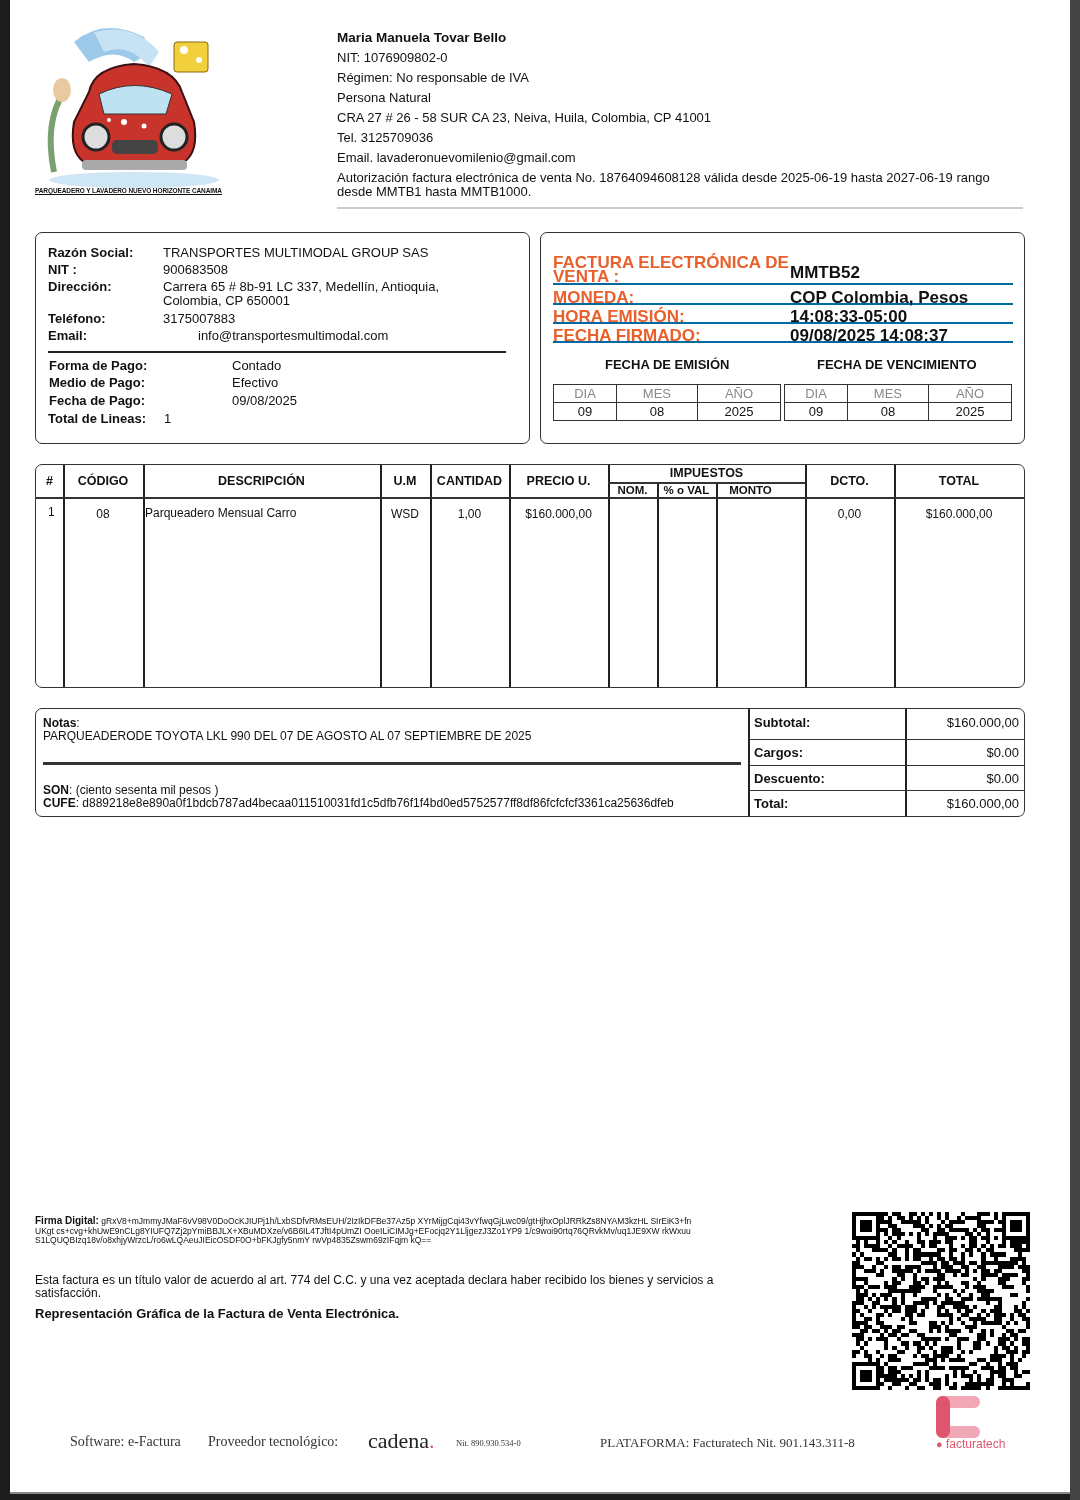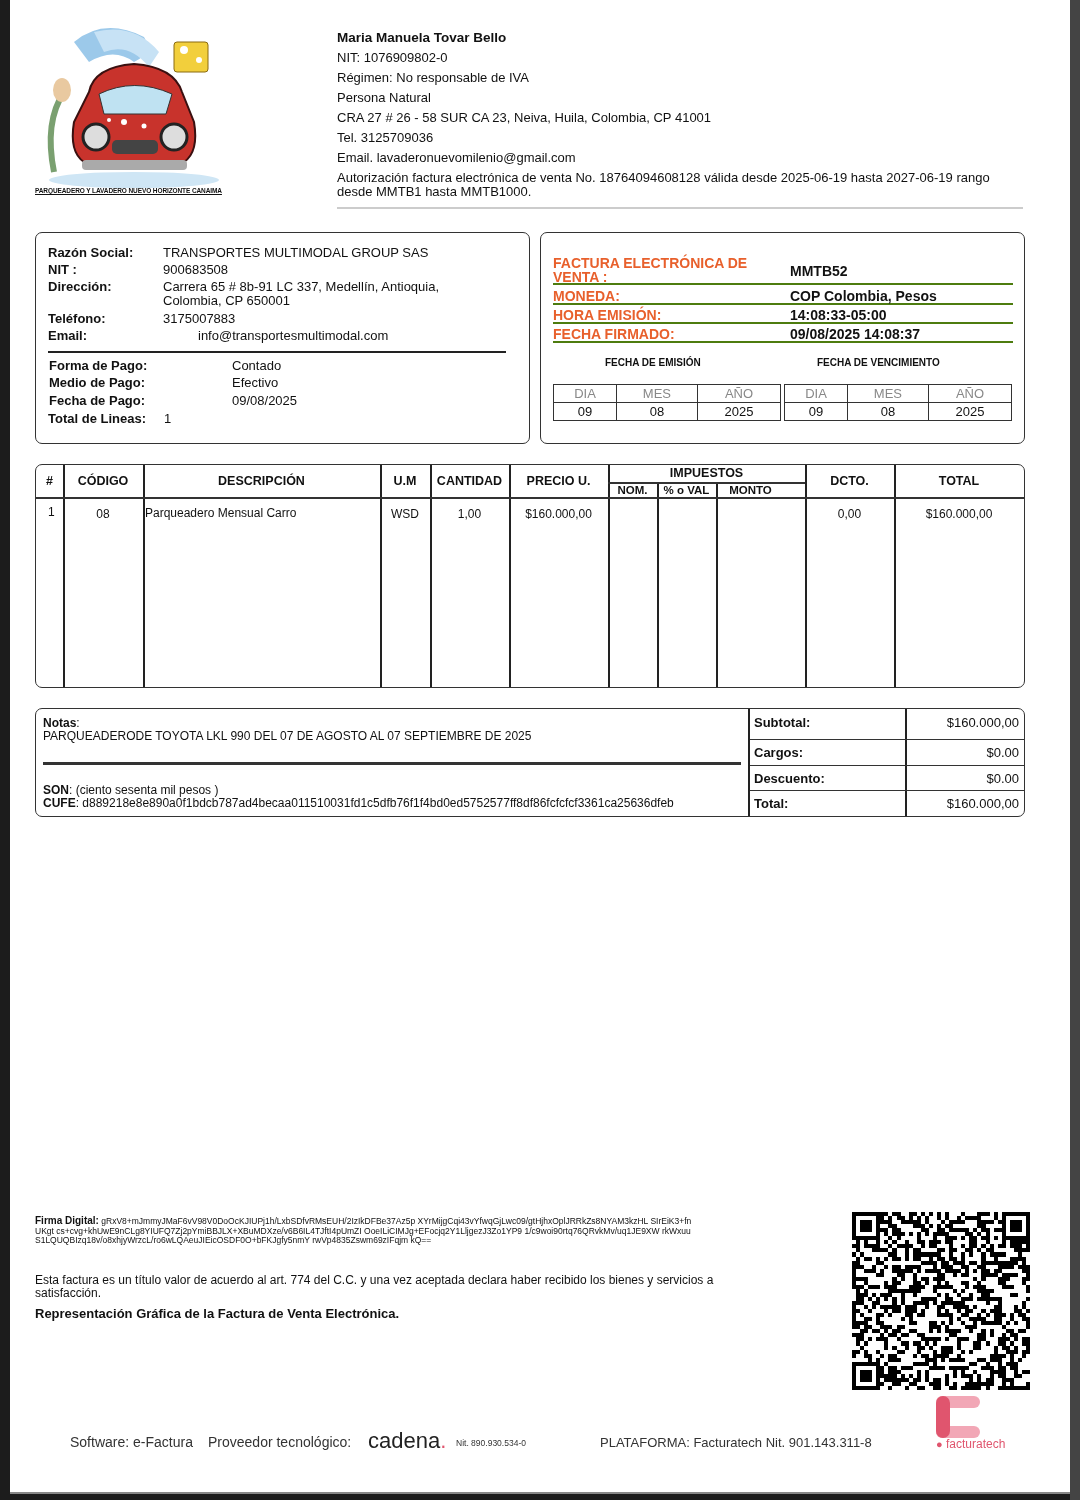--- a/index.html
+++ b/index.html
@@ -20,24 +20,24 @@
   .hr-top{left:337px;top:207px;width:686px;height:2px;background:#ccc;}
 
   
   .box{border:1.5px solid #333;border-radius:7px;}
   .client{left:35px;top:232px;width:495px;height:212px;}
   .kv{position:absolute;font-size:13px;line-height:16px;}
   .kv b{font-weight:bold;}
   .client-sep{position:absolute;left:12px;top:118px;width:458px;height:2px;background:#222;}
 
   .invoice{left:540px;top:232px;width:485px;height:212px;}
-  .inv-row{position:absolute;left:12px;width:460px;border-bottom:2px solid #4d7c0f;font-size:14px;font-weight:bold;}
+  .inv-row{position:absolute;left:12px;width:460px;border-bottom:2px solid #0369a1;font-size:17px;font-weight:bold;}
   .inv-row .lbl{position:absolute;left:0;color:#e8602c;}
   .inv-row .val{position:absolute;left:237px;}
-  .dates-title{position:absolute;font-size:10px;font-weight:bold;}
+  .dates-title{position:absolute;font-size:13px;font-weight:bold;}
   table.dt{position:absolute;border-collapse:collapse;font-size:13px;}
   table.dt td{border:1.5px solid #333;text-align:center;height:18px;}
   table.dt tr.h td{color:#888;}
 
   
   .items{left:35px;top:464px;width:990px;height:224px;}
   .col{position:absolute;top:0;bottom:0;width:1.5px;background:#222;}
   .th{position:absolute;font-weight:bold;font-size:12.5px;text-align:center;}
   .td{position:absolute;font-size:12px;}
   .hline{position:absolute;height:1.5px;background:#333;}
@@ -51,21 +51,21 @@
 
   
   .sig{left:35px;top:1216px;width:660px;font-size:8.5px;line-height:9.5px;word-break:break-all;}
   .sig b{font-size:10px;}
   .legal{left:35px;top:1274px;width:690px;font-size:12px;line-height:13px;}
   .rep{left:35px;top:1306px;font-size:13px;font-weight:bold;}
 
   .qr{left:852px;top:1212px;width:178px;height:178px;}
   .ft-logo{left:934px;top:1396px;width:50px;height:42px;}
   .ft-brand{left:936px;top:1437px;font-size:12px;color:#e0556e;}
-  .footer{top:1434px;font-size:14px;color:#333;white-space:nowrap;}
+  .footer{top:1434px;font-size:14px;color:#333;white-space:nowrap;font-family:Liberation Serif, serif;}
 </style>
 </head>
 <body>
 
 <div class="page"></div>
 <div class="rstrip"></div>
 
 <svg class="abs logo" viewBox="0 0 200 176">
   <path d="M40 20 Q70 -5 110 15 Q120 30 100 40 Q80 25 55 40 Z" fill="#9cc9ea"></path>
   <path d="M60 10 Q100 0 125 30 L115 45 Q95 20 70 30 Z" fill="#c7e2f5"></path>

